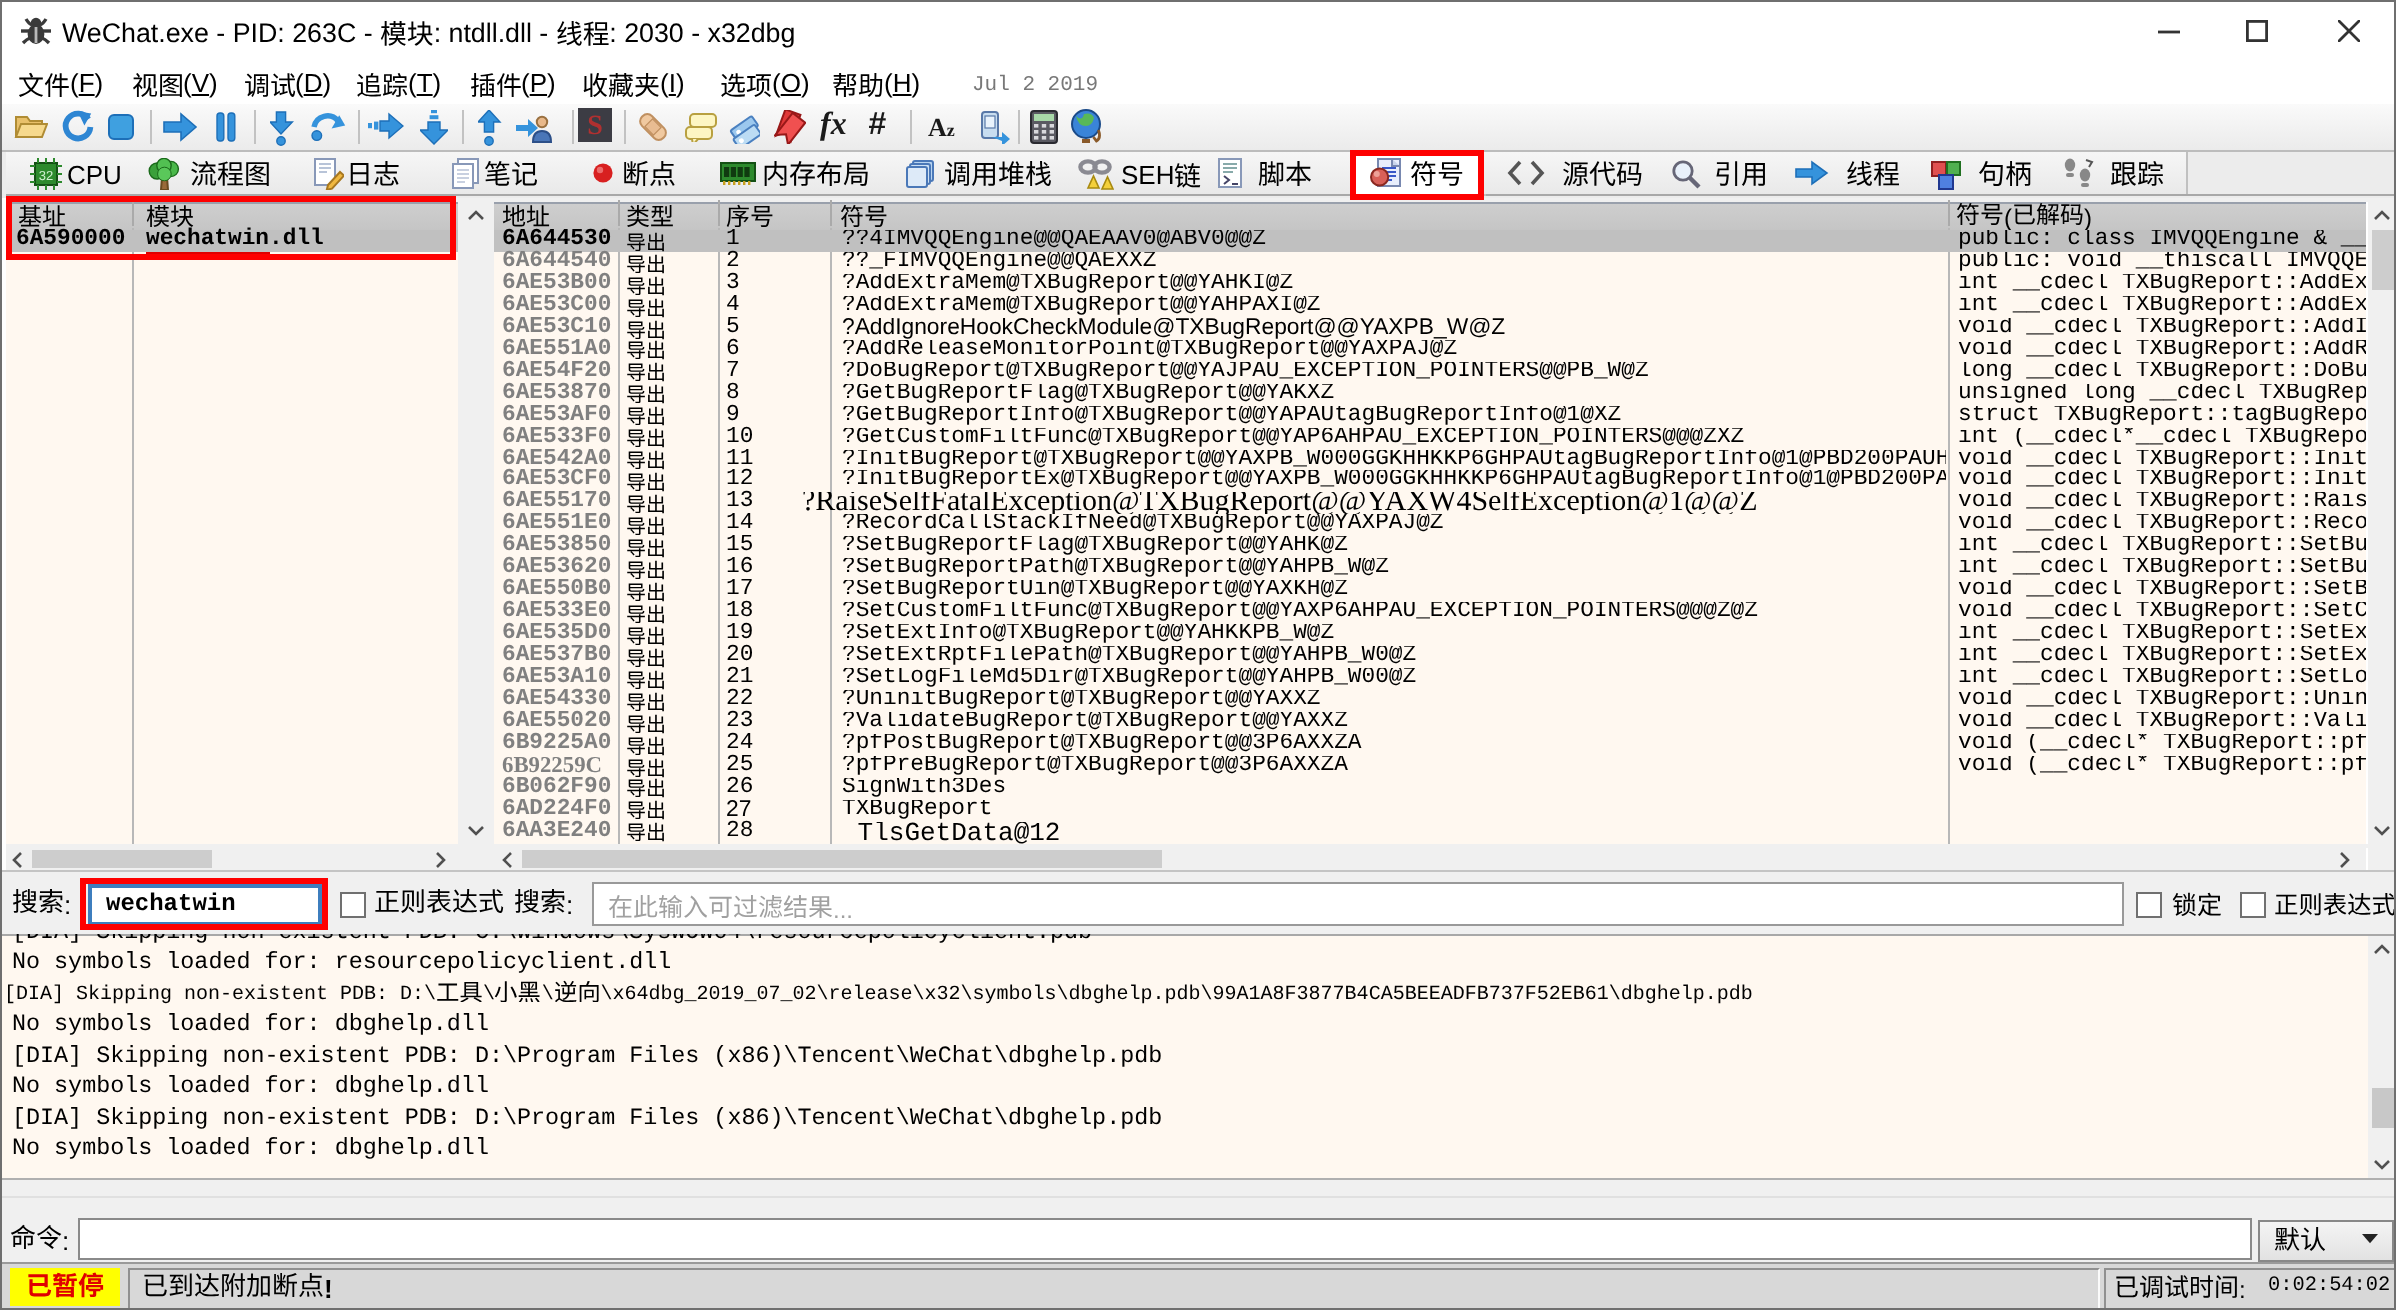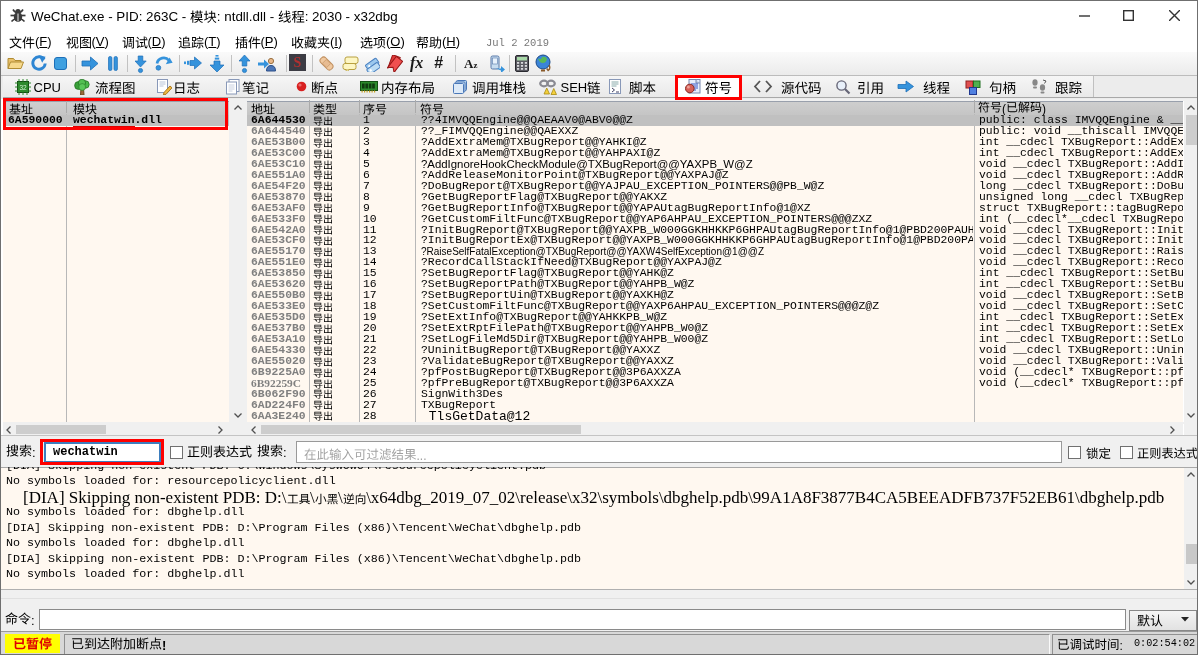--- a/index.html
+++ b/index.html
@@ -609,21 +609,21 @@
       </svg></div>
 <div class="a" style="left:362px;top:234.45px;white-space:nowrap;font-family:'Liberation Mono',monospace;font-size:11.4px;font-weight:bold;height:11px;line-height:11px;color:#000;font-weight:normal">12</div>
 <div class="a" style="left:420px;top:234.45px;width:552px;overflow:hidden;white-space:nowrap;font-family:'Liberation Mono',monospace;font-size:11.4px;font-weight:bold;height:11px;line-height:11px;color:#000;font-weight:normal">?InitBugReportEx@TXBugReport@@YAXPB_W000GGKHHKKP6GHPAUtagBugReportInfo@1@PBD200PAUHWND__@@@Z</div>
 <div class="a" style="left:978px;top:234.45px;width:204px;overflow:hidden;white-space:nowrap;font-family:'Liberation Mono',monospace;font-size:11.4px;font-weight:bold;height:11px;line-height:11px;color:#000;font-weight:normal">void __cdecl TXBugReport::InitBugReportEx(wchar_t const *,wchar_t const *,wchar_t const *)</div>
 <div class="a" style="left:250px;top:245.4px;white-space:nowrap;font-family:'Liberation Mono',monospace;font-size:11.4px;font-weight:bold;height:11px;line-height:11px;color:#808080">6AE55170</div>
 <div class="a" style="left:312px;top:246.1px;white-space:nowrap;height:10px;line-height:10px"><svg style="" width="20" height="10" viewBox="0 -880 2000 1000" fill="#000">
         <use href="#gr5BFC" x="0"></use>
         <use href="#gr51FA" x="1000"></use>
       </svg></div>
 <div class="a" style="left:362px;top:245.4px;white-space:nowrap;font-family:'Liberation Mono',monospace;font-size:11.4px;font-weight:bold;height:11px;line-height:11px;color:#000;font-weight:normal">13</div>
-<div class="a" style="left:420px;top:245.4px;width:552px;overflow:hidden;white-space:nowrap;font-family:Liberation Sans, sans-serif;font-size:10px;font-weight:bold;height:11px;line-height:11px;color:#000;font-weight:normal">?RaiseSelfFatalException@TXBugReport@@YAXW4SelfException@1@@Z</div>
+<div class="a" style="left:400px;top:245.4px;width:552px;overflow:hidden;white-space:nowrap;font-family:Liberation Serif, serif;font-size:15px;font-weight:bold;height:11px;line-height:11px;color:#000;font-weight:normal">?RaiseSelfFatalException@TXBugReport@@YAXW4SelfException@1@@Z</div>
 <div class="a" style="left:978px;top:245.4px;width:204px;overflow:hidden;white-space:nowrap;font-family:'Liberation Mono',monospace;font-size:11.4px;font-weight:bold;height:11px;line-height:11px;color:#000;font-weight:normal">void __cdecl TXBugReport::RaiseSelfFatalException(enum TXBugReport::SelfException)</div>
 <div class="a" style="left:250px;top:256.35px;white-space:nowrap;font-family:'Liberation Mono',monospace;font-size:11.4px;font-weight:bold;height:11px;line-height:11px;color:#808080">6AE551E0</div>
 <div class="a" style="left:312px;top:257.05px;white-space:nowrap;height:10px;line-height:10px"><svg style="" width="20" height="10" viewBox="0 -880 2000 1000" fill="#000">
         <use href="#gr5BFC" x="0"></use>
         <use href="#gr51FA" x="1000"></use>
       </svg></div>
 <div class="a" style="left:362px;top:256.35px;white-space:nowrap;font-family:'Liberation Mono',monospace;font-size:11.4px;font-weight:bold;height:11px;line-height:11px;color:#000;font-weight:normal">14</div>
 <div class="a" style="left:420px;top:256.35px;width:552px;overflow:hidden;white-space:nowrap;font-family:'Liberation Mono',monospace;font-size:11.4px;font-weight:bold;height:11px;line-height:11px;color:#000;font-weight:normal">?RecordCallStackIfNeed@TXBugReport@@YAXPAJ@Z</div>
 <div class="a" style="left:978px;top:256.35px;width:204px;overflow:hidden;white-space:nowrap;font-family:'Liberation Mono',monospace;font-size:11.4px;font-weight:bold;height:11px;line-height:11px;color:#000;font-weight:normal">void __cdecl TXBugReport::RecordCallStackIfNeed(long *)</div>
 <div class="a" style="left:250px;top:267.3px;white-space:nowrap;font-family:'Liberation Mono',monospace;font-size:11.4px;font-weight:bold;height:11px;line-height:11px;color:#808080">6AE53850</div>
@@ -719,21 +719,21 @@
         <use href="#gr5BFC" x="0"></use>
         <use href="#gr51FA" x="1000"></use>
       </svg></div>
 <div class="a" style="left:362px;top:387.75px;white-space:nowrap;font-family:'Liberation Mono',monospace;font-size:11.4px;font-weight:bold;height:11px;line-height:11px;color:#000;font-weight:normal">26</div>
 <div class="a" style="left:420px;top:387.75px;width:552px;overflow:hidden;white-space:nowrap;font-family:'Liberation Mono',monospace;font-size:11.4px;font-weight:bold;height:11px;line-height:11px;color:#000;font-weight:normal">SignWith3Des</div>
 <div class="a" style="left:250px;top:398.7px;white-space:nowrap;font-family:'Liberation Mono',monospace;font-size:11.4px;font-weight:bold;height:11px;line-height:11px;color:#808080">6AD224F0</div>
 <div class="a" style="left:312px;top:399.4px;white-space:nowrap;height:10px;line-height:10px"><svg style="" width="20" height="10" viewBox="0 -880 2000 1000" fill="#000">
         <use href="#gr5BFC" x="0"></use>
         <use href="#gr51FA" x="1000"></use>
       </svg></div>
-<div class="a" style="left:362px;top:398.7px;white-space:nowrap;font-family:Liberation Mono, monospace;font-size:11.4px;font-weight:bold;height:11px;line-height:11px;color:#000;font-weight:normal">27</div>
+<div class="a" style="left:362px;top:398.7px;white-space:nowrap;font-family:Liberation Sans, sans-serif;font-size:11.4px;font-weight:bold;height:11px;line-height:11px;color:#000;font-weight:normal">27</div>
 <div class="a" style="left:420px;top:398.7px;width:552px;overflow:hidden;white-space:nowrap;font-family:'Liberation Mono',monospace;font-size:11.4px;font-weight:bold;height:11px;line-height:11px;color:#000;font-weight:normal">TXBugReport</div>
 <div class="a" style="left:250px;top:409.65px;white-space:nowrap;font-family:'Liberation Mono',monospace;font-size:11.4px;font-weight:bold;height:11px;line-height:11px;color:#808080">6AA3E240</div>
 <div class="a" style="left:312px;top:410.35px;white-space:nowrap;height:10px;line-height:10px"><svg style="" width="20" height="10" viewBox="0 -880 2000 1000" fill="#000">
         <use href="#gr5BFC" x="0"></use>
         <use href="#gr51FA" x="1000"></use>
       </svg></div>
 <div class="a" style="left:362px;top:409.65px;white-space:nowrap;font-family:'Liberation Mono',monospace;font-size:11.4px;font-weight:bold;height:11px;line-height:11px;color:#000;font-weight:normal">28</div>
 <div class="a" style="left:420px;top:409.65px;width:552px;overflow:hidden;white-space:nowrap;font-family:'Liberation Mono',monospace;font-size:13px;font-weight:bold;height:11px;line-height:11px;color:#000;font-weight:normal">&nbsp;TlsGetData@12</div>
 <div class="a" style="left:2px;top:421px;width:1196px;height:1.5px;background:#f0f0f0"></div>
 <div class="a" style="left:228px;top:98.5px;width:17.5px;height:323px;background:#f0f0f0"></div>
@@ -810,21 +810,21 @@
         <use href="#gr6B63" x="0"></use>
         <use href="#gr5219" x="1000"></use>
         <use href="#gr8868" x="2000"></use>
         <use href="#gr8FBE" x="3000"></use>
         <use href="#gr5F0F" x="4000"></use>
       </svg></div>
 <div class="a" style="left:0px;top:466px;width:1196px;height:122px;background:#fff8f0;border-top:1px solid #a8a8a8"></div>
 <div class="a" style="left:0;top:466px;width:1183px;height:121px;overflow:hidden">
       <div class="a" style="left:5px;top:-8.5px;white-space:nowrap;font-family:'Liberation Mono',monospace;font-size:11.7px;height:15.5px;line-height:15.5px;color:#000">[DIA] Skipping non-existent PDB: C:\Windows\SysWOW64\resourcepolicyclient.pdb</div>
       <div class="a" style="left:5px;top:7px;white-space:nowrap;font-family:'Liberation Mono',monospace;font-size:11.7px;height:15.5px;line-height:15.5px;color:#000">No symbols loaded for: resourcepolicyclient.dll</div>
-      <div class="a" style="left:22px;top:22.5px;white-space:nowrap;font-family:Liberation Serif, serif;font-size:17px;height:15.5px;line-height:15.5px;color:#000">[DIA] Skipping non-existent PDB: D:\<svg style="vertical-align:-2px;" width="23.4" height="11.7" viewBox="0 -880 2000 1000" fill="#000">
+      <div class="a" style="left:1px;top:22.5px;white-space:nowrap;font-family:Liberation Mono, monospace;font-size:10px;height:15.5px;line-height:15.5px;color:#000">[DIA] Skipping non-existent PDB: D:\<svg style="vertical-align:-2px;" width="23.4" height="11.7" viewBox="0 -880 2000 1000" fill="#000">
           <use href="#gr5DE5" x="0"></use>
           <use href="#gr5177" x="1000"></use>
         </svg>\<svg style="vertical-align:-2px;" width="23.4" height="11.7" viewBox="0 -880 2000 1000" fill="#000">
           <use href="#gr5C0F" x="0"></use>
           <use href="#gr9ED1" x="1000"></use>
         </svg>\<svg style="vertical-align:-2px;" width="23.4" height="11.7" viewBox="0 -880 2000 1000" fill="#000">
           <use href="#gr9006" x="0"></use>
           <use href="#gr5411" x="1000"></use>
         </svg>\x64dbg_2019_07_02\release\x32\symbols\dbghelp.pdb\99A1A8F3877B4CA5BEEADFB737F52EB61\dbghelp.pdb</div>
       <div class="a" style="left:5px;top:38px;white-space:nowrap;font-family:'Liberation Mono',monospace;font-size:11.7px;height:15.5px;line-height:15.5px;color:#000">No symbols loaded for: dbghelp.dll</div>

